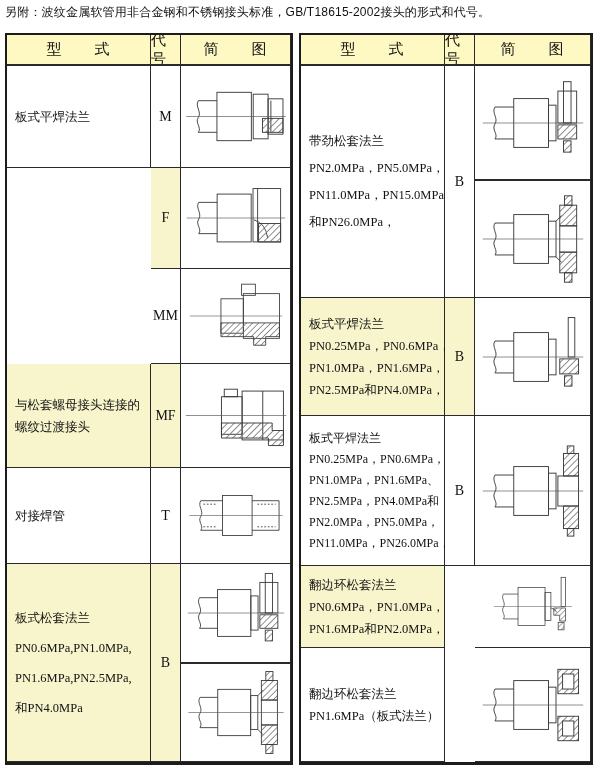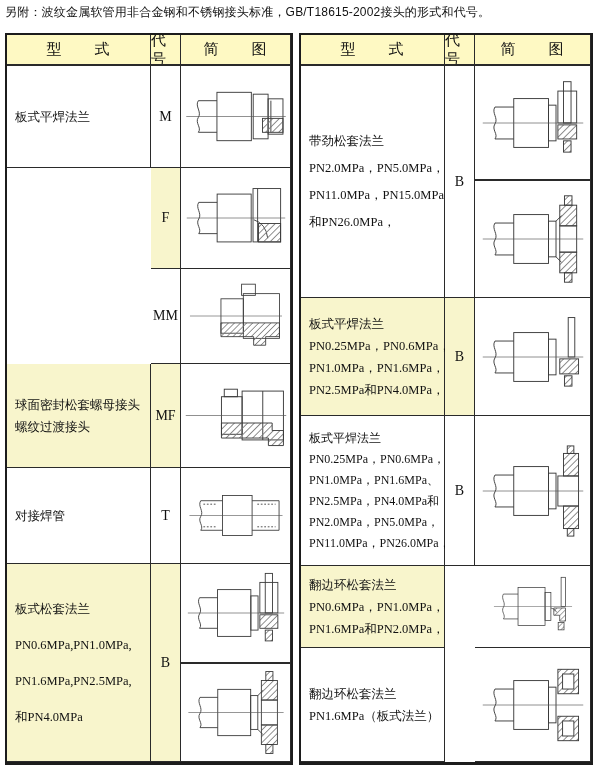--- a/index.html
+++ b/index.html
@@ -17,21 +17,21 @@
       grid-template-rows:31px 115px 117px 118px 150px 82px 1fr}
   .cell{border-right:1px solid #2a2a2a;border-bottom:1px solid #2a2a2a;
         box-sizing:border-box;display:flex;align-items:center;background:#fff}
   .hd{background:#fef9c3;justify-content:center;font-size:15px;
       border-bottom-width:2px;letter-spacing:1px;overflow:hidden}
   .type{padding-left:8px;font-size:12.5px;white-space:pre;line-height:22px;
         font-family:"Liberation Serif",serif;overflow:visible}
   .code{justify-content:center;font-family:"Liberation Serif",serif;font-size:14px}
   .diag{justify-content:center;overflow:hidden}
   .hl{background:#f8f5cc}
-  .lh26{line-height:36px}
+  .lh26{line-height:30px}
   .lh27{line-height:27px}
   .lh21{line-height:21px;font-size:12px}
   .splitB{border-bottom-width:2px}
 </style>
 </head>
 <body>
 
 <div class="title">另附：波纹金属软管用非合金钢和不锈钢接头标准，GB/T18615-2002接头的形式和代号。</div>
 
 <div class="tbl" id="tl">
@@ -89,21 +89,21 @@
           </pattern>
         </defs>
         <rect x="40" y="30" width="26" height="40" fill="none" stroke="#3a3a3a" stroke-width="1"></rect>
         <rect x="66" y="24" width="42" height="52" fill="none" stroke="#3a3a3a" stroke-width="1"></rect>
         <rect x="64" y="13" width="16" height="13" fill="none" stroke="#3a3a3a" stroke-width="1"></rect>
         <path d="M40 58 H108 V74 H92 V84 H78 V74 H40 Z" fill="url(#h2)" stroke="#3a3a3a" stroke-width="1"></path>
         <line x1="4" y1="50" x2="111" y2="50" stroke="#555" stroke-width="0.7"></line>
       </svg>
     </div>
 
-  <div class="cell type hl" style="grid-area:5/1">球面密封松套螺母接头
+  <div class="cell type hl" style="grid-area:5/1">与松套螺母接头连接的
 螺纹过渡接头</div>
   <div class="cell code hl" style="grid-area:5/2">MF</div>
   <div class="cell diag" style="grid-area:5/3">
       <svg viewBox="0 0 115 100" width="108" height="95" xmlns="http://www.w3.org/2000/svg">
         <defs>
           <pattern id="h3" width="5" height="5" patternUnits="userSpaceOnUse" patternTransform="rotate(45)">
             <line x1="0" y1="0" x2="0" y2="5" stroke="#787878" stroke-width="1.8"></line>
           </pattern>
         </defs>
         <rect x="42" y="30" width="22" height="40" fill="none" stroke="#3a3a3a" stroke-width="1"></rect>

